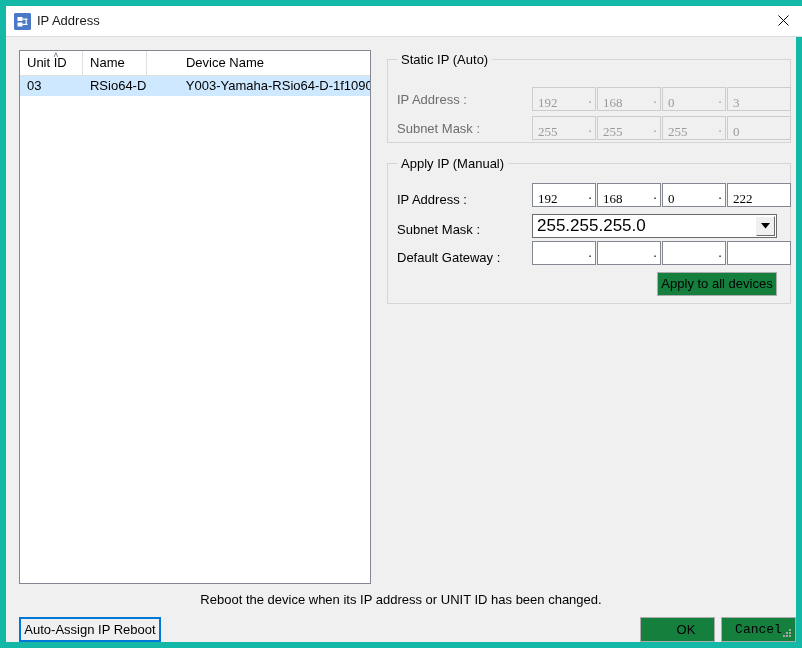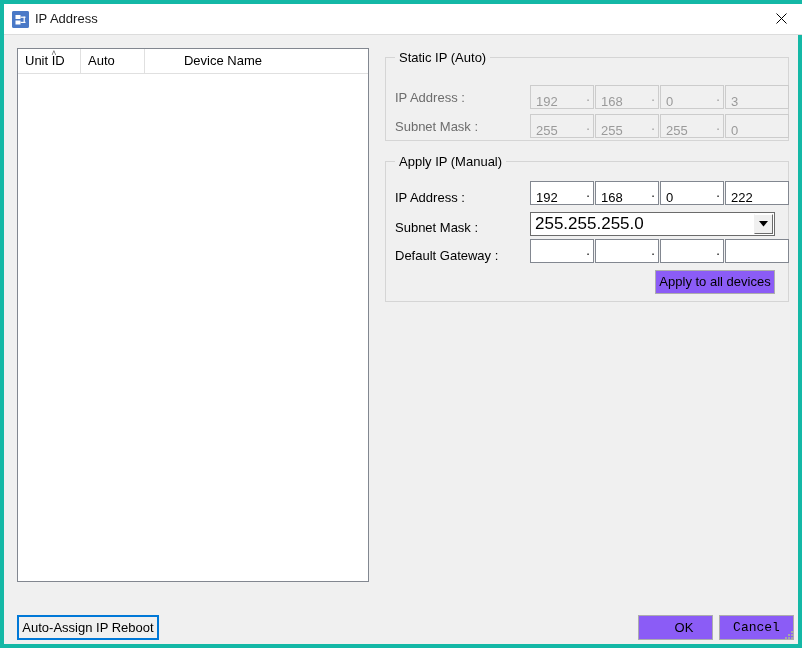--- a/index.html
+++ b/index.html
@@ -14,21 +14,21 @@
     font-size: 13px;
     color: #000;
     overflow: hidden;
     -webkit-font-smoothing: antialiased;
   }
   #window {
     position: relative;
     width: 802px;
     height: 648px;
     box-sizing: border-box;
-    border: 4px solid #14b8a6;
+    border: 6px solid #14b8a6;
     background: #f0f0f0;
   }
 
   
   #titlebar {
     position: absolute;
     left: 0; top: 0;
     width: 800px;
     height: 30px;
     background: #ffffff;
@@ -158,21 +158,21 @@
   }
   .field-label.disabled { color: #6d6d6d; }
 
   .octet {
     position: absolute;
     box-sizing: border-box;
     width: 64px;
     height: 24px;
     border: 1px solid #828790;
     background: #ffffff;
-    font-family: Liberation Sans, sans-serif;
+    font-family: Liberation Serif, serif;
     font-size: 13px;
     color: #000;
     padding: 8px 0 0 5px;
     line-height: 22px;
     outline: none;
   }
   .octet.disabled {
     background: #f0f0f0;
     border-color: #cccccc;
     color: #9a9a9a;
@@ -218,21 +218,21 @@
     display: flex;
     align-items: center;
     justify-content: center;
   }
   #subnet-combo-arrow svg { display: block; }
 
   
   .btn {
     position: absolute;
     box-sizing: border-box;
-    background: #8b5cf6;
+    background: #15803d;
     border: 1px solid #adadad;
     font-family: "Liberation Sans", sans-serif;
     font-size: 13px;
     color: #000;
     text-align: center;
     cursor: default;
     padding: 0;
     white-space: nowrap;
   }
   #apply-all-button {
@@ -304,25 +304,30 @@
     </div>
   </div>
 
   <div id="listview">
     <div id="list-header">
       <div class="col-head c0">
         <span class="sort-caret">˄</span>
         <span>Unit ID</span>
       </div>
       <div class="col-head c1">
-        <span>Auto</span>
+        <span>Name</span>
       </div>
       <div class="col-head c2">
         <span>Device Name</span>
       </div>
+    </div>
+    <div class="row selected">
+      <div class="cell c0">03</div>
+      <div class="cell c1">RSio64-D</div>
+      <div class="cell c2">Y003-Yamaha-RSio64-D-1f1090</div>
     </div>
   </div>
 
   <div class="groupbox" id="group-auto">
     <span class="group-legend">Static IP (Auto)</span>
   </div>
 
   <span class="field-label disabled" style="left:391px; top:85px;">IP Address :</span>
   <input class="octet disabled" style="left: 526px; top: 81px;" readonly="" disabled="" value="192">
   <span class="dot disabled" style="left:581px; top:81px;">.</span>
@@ -368,20 +373,21 @@
   <input class="octet" style="left: 526px; top: 235px;" value="">
   <span class="dot" style="left:581px; top:235px;">.</span>
   <input class="octet" style="left: 591px; top: 235px;" value="">
   <span class="dot" style="left:646px; top:235px;">.</span>
   <input class="octet" style="left: 656px; top: 235px;" value="">
   <span class="dot" style="left:711px; top:235px;">.</span>
   <input class="octet" style="left: 721px; top: 235px;" value="">
 
   <button class="btn" id="apply-all-button">Apply to all devices</button>
 
+  <div id="reboot-note">Reboot the device when its IP address or UNIT ID has been changed.</div>
 
   <button class="btn" id="auto-assign-button">Auto-Assign IP Reboot</button>
   <button class="btn" id="ok-button">OK</button>
   <button class="btn" id="cancel-button">Cancel</button>
 
   <div id="resize-grip">
     <svg width="12" height="12" viewBox="0 0 12 12">
       <g fill="#a6a6a6">
         <rect x="8" y="2" width="2" height="2"></rect>
         <rect x="5" y="5" width="2" height="2"></rect>

